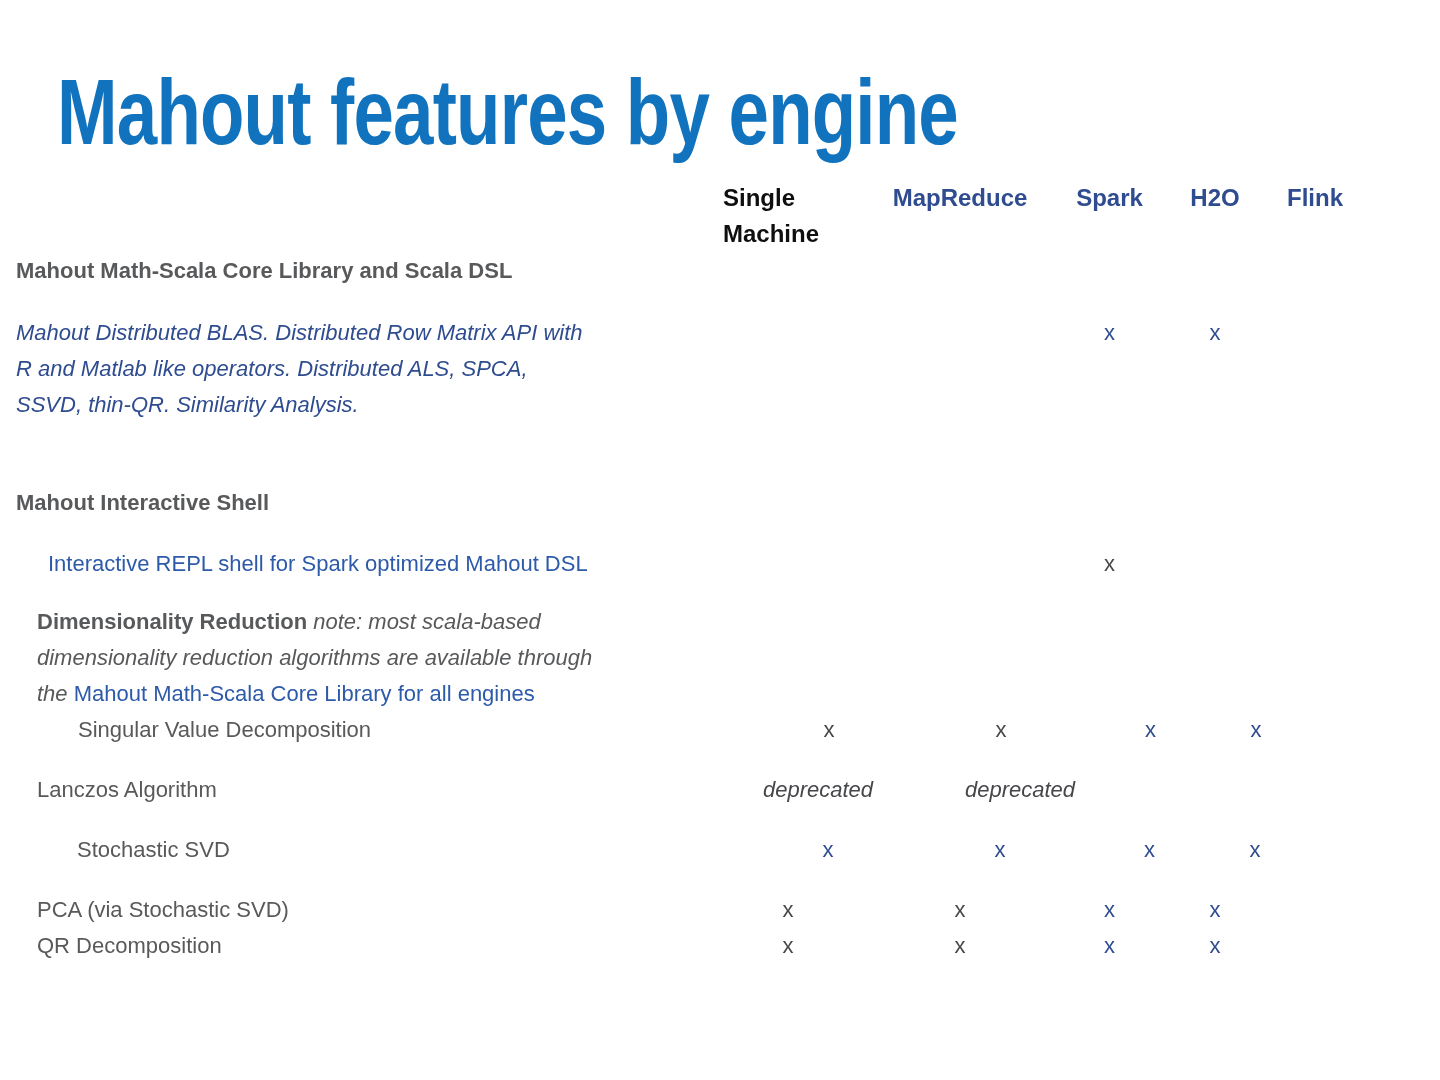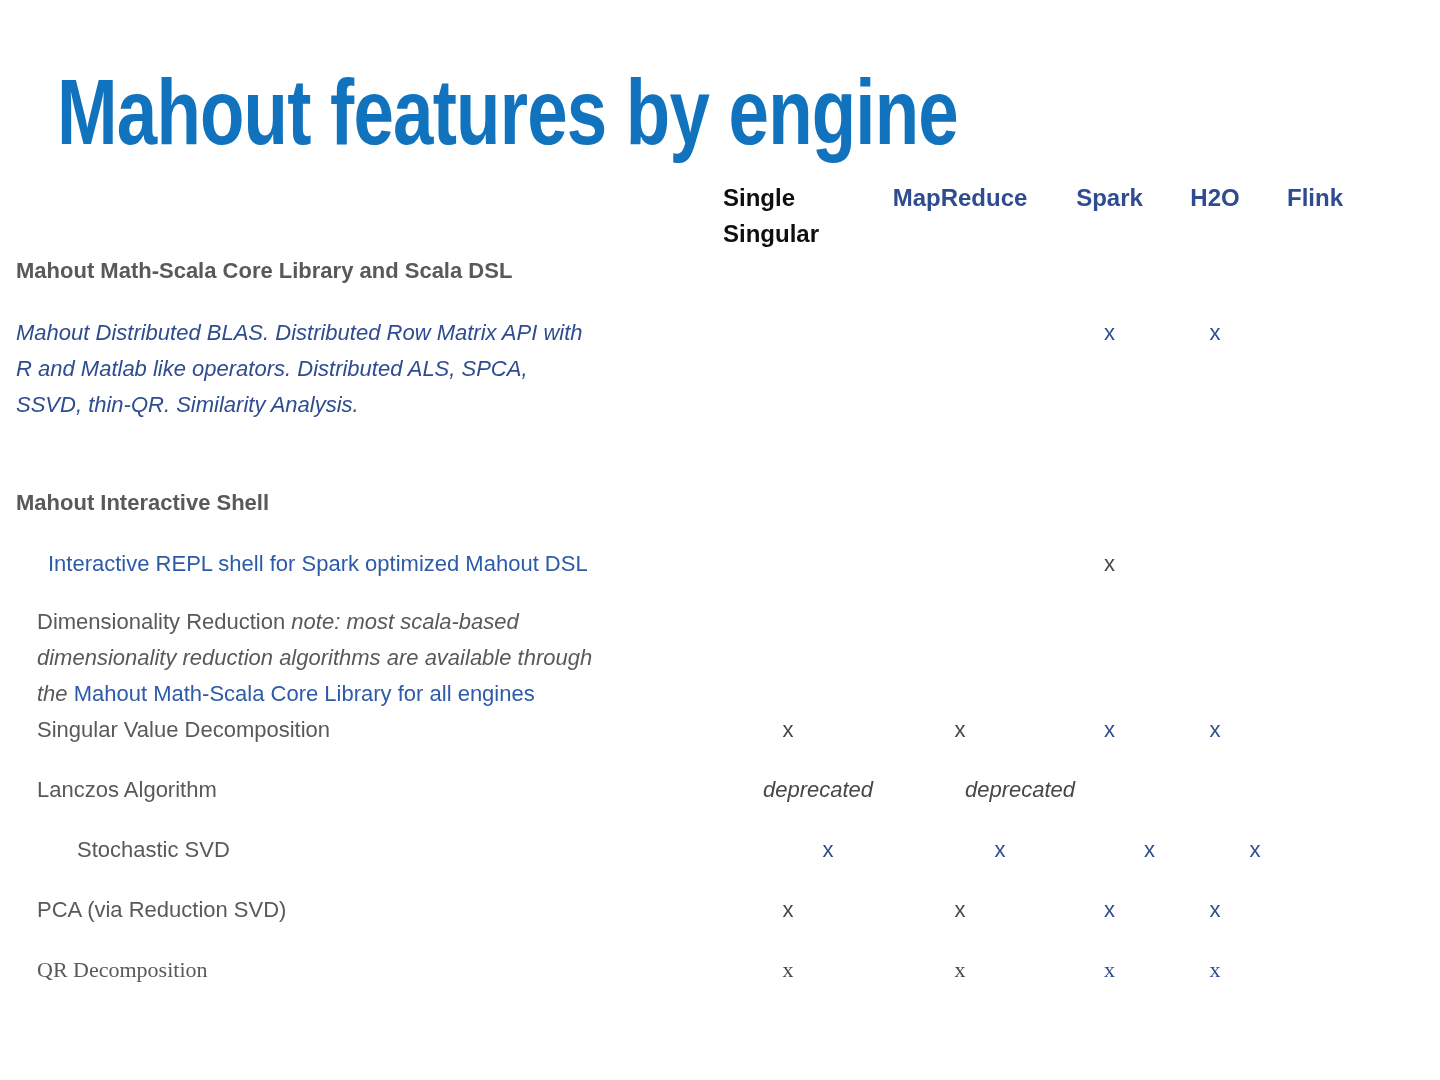--- a/index.html
+++ b/index.html
@@ -30,51 +30,51 @@
   .hcell.c-black{color:var(--header_black,#0f0f10);text-align:left;padding-left:20px;}
   .hcell.c-navy{color:var(--navy,#2e4c8f);}
   .hcell.flink{text-align:left;padding-left:29px;}
   
   .label{font-size:22px;line-height:36px;padding-left:16px;white-space:pre-line;}
   .label.indent{padding-left:37px;}
   .label.section{font-weight:bold;color:var(--gray,#58595b);}
   .label.navy{color:var(--navy,#2e4c8f);font-style:italic;}
   .label.link{color:var(--link_blue,#2d5aa9);padding-left:48px;}
   .label.gray{color:var(--gray,#58595b);}
-  .seg-section{font-weight:normal;font-style:normal;color:var(--gray,#58595b);text-align:center;}
+  .seg-section{font-weight:bold;font-style:normal;color:var(--gray,#58595b);text-align:center;}
   .seg-note{font-style:italic;color:var(--gray,#58595b);}
   .seg-link{font-style:normal;color:var(--link_blue,#2d5aa9);}
   
   .mark{font-size:22px;line-height:36px;text-align:center;white-space:pre-line;}
   .mark.navy{color:var(--navy,#2e4c8f);}
   .mark.gray{color:var(--x_gray,#46474a);}
   .mark.italic{font-style:italic;}
   
   .row[data-row="math-scala-section"]{margin-top:1px;}
   .row[data-row="distributed-blas"]{margin-top:26px;}
   .row[data-row="interactive-shell-section"]{margin-top:62px;}
   .row[data-row="repl-shell"]{margin-top:25px;}
   .row[data-row="dimensionality-note"]{margin-top:22px;}
-  .row[data-row="svd"]{margin-top:0px;}
+  .row[data-row="svd"]{margin-top:0px;margin-left:41px;}
   .row[data-row="lanczos"]{margin-top:24px;gap:30px;}
   .row[data-row="stochastic-svd"]{margin-top:24px;padding-left:40px;}
   .row[data-row="pca"]{margin-top:24px;}
-  .row[data-row="qr-decomposition"]{margin-top:24px;font-family:Liberation Serif, serif;}
+  .row[data-row="qr-decomposition"]{}
 </style>
 </head>
 <body>
 
 <div class="slide">
   <div class="title">Mahout features by engine</div>
   <div class="table">
     <div class="grid">
       <div></div>
 
     <div class="hcell c-black">Single
-Singular</div>
+Machine</div>
         <div class="hcell c-navy">MapReduce</div>
         <div class="hcell c-navy">Spark</div>
         <div class="hcell c-navy">H2O</div>
         <div class="hcell c-navy flink">Flink</div>
       </div>
     <div>
 
     <div class="grid row" data-row="math-scala-section">
           <div class="label section">Mahout Math-Scala Core Library and Scala DSL</div>
           <div class="mark"></div>
@@ -136,21 +136,21 @@
         </div>
         <div class="grid row" data-row="stochastic-svd">
           <div class="label indent gray">Stochastic SVD</div>
           <div class="mark navy">x</div>
           <div class="mark navy">x</div>
           <div class="mark navy">x</div>
           <div class="mark navy">x</div>
           <div class="mark"></div>
         </div>
         <div class="grid row" data-row="pca">
-          <div class="label indent gray">PCA (via Reduction SVD)</div>
+          <div class="label indent gray">PCA (via Stochastic SVD)</div>
           <div class="mark gray">x</div>
           <div class="mark gray">x</div>
           <div class="mark navy">x</div>
           <div class="mark navy">x</div>
           <div class="mark"></div>
         </div>
         <div class="grid row" data-row="qr-decomposition">
           <div class="label indent gray">QR Decomposition</div>
           <div class="mark gray">x</div>
           <div class="mark gray">x</div>

